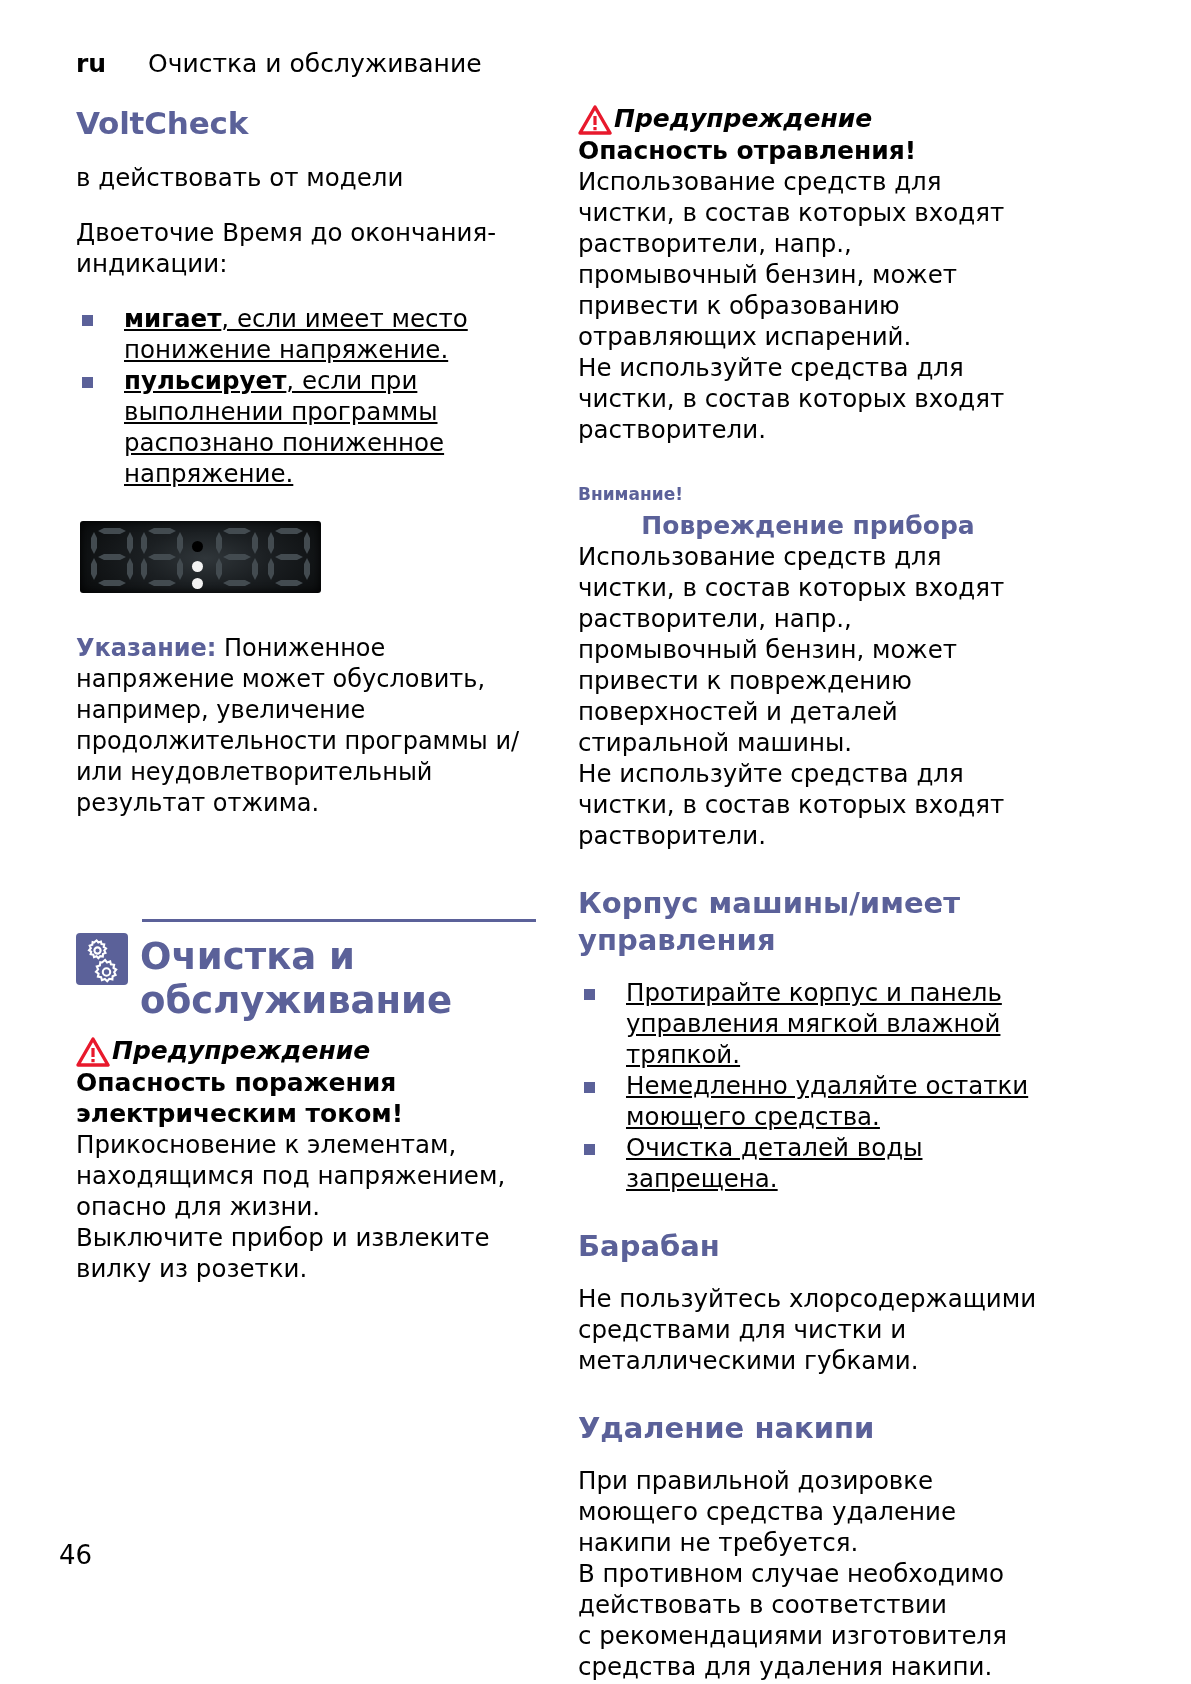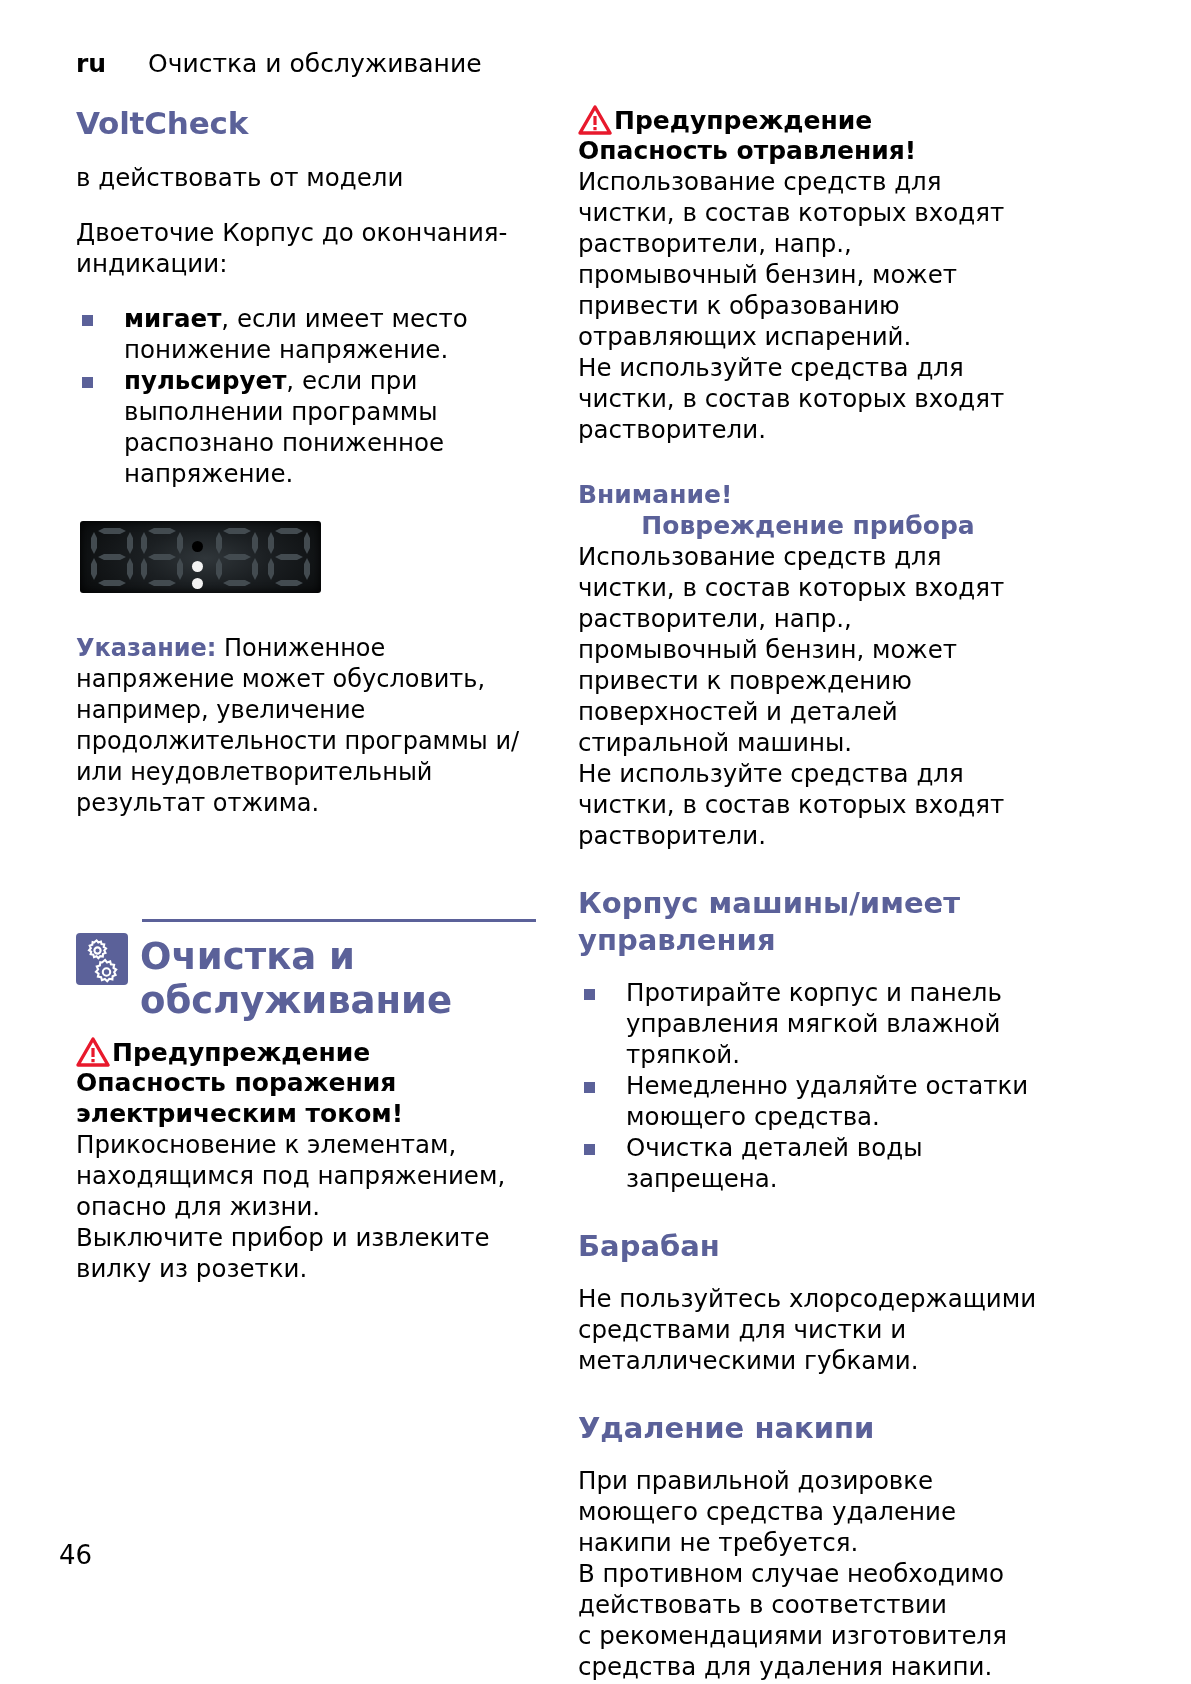--- a/index.html
+++ b/index.html
@@ -69,20 +69,21 @@
     font-size: 24.5px;
     line-height: 31px;
     margin: 0 0 24px 0;
   }
 
   
   ul.bullets {
     list-style: none;
     margin: 0 0 20px 0;
     padding: 0;
+    text-decoration: underline;
   }
   ul.bullets li {
     position: relative;
     padding-left: 48px;
     font-size: 24.5px;
     line-height: 31px;
     margin-bottom: 0px;
   }
   ul.bullets li::before {
     content: "";
@@ -198,40 +199,40 @@
     font-size: 37px;
     line-height: 44px;
     font-weight: bold;
     margin: 0;
     padding-top: 2px;
   }
 
   
   .warn-head {
     display: flex;
-    align-items: flex-end;
     gap: 2px;
     margin: 14px 0 0 0;
+    font-style: italic;
   }
   .warn-tri { flex: none; display: block; }
   .warn-word {
     font-size: 25px;
     line-height: 28px;
     font-weight: bold;
     color: #000;
   }
   .warn-sub {
     font-size: 25px;
     line-height: 31px;
     font-weight: bold;
     margin: 0 0 0 0;
     color: #000;
   }
   .attn-word {
-    font-size: 25px;
+    font-size: 17px;
     line-height: 31px;
     font-weight: bold;
     color: #5b6199;
     margin: 0;
   }
   .attn-sub {
     font-size: 25px;
     line-height: 31px;
     font-weight: bold;
     color: #5b6199;
@@ -257,21 +258,21 @@
   <div class="runhead">
     <span class="lang">ru</span><span class="rh-title">Очистка и обслуживание</span>
   </div>
 
   <div class="col col-left">
 
     <h1 class="sec-title">VoltCheck</h1>
 
     <p class="body">в действовать от модели</p>
 
-    <p class="body">Двоеточие Корпус до окончания-индикации:</p>
+    <p class="body">Двоеточие Время до окончания-индикации:</p>
 
     <ul class="bullets">
       <li>
         <b>мигает</b><span>, если имеет место понижение напряжение.</span>
       </li>
       <li>
         <b>пульсирует</b><span>, если при выполнении программы распознано пониженное напряжение.</span>
       </li>
     </ul>
 

